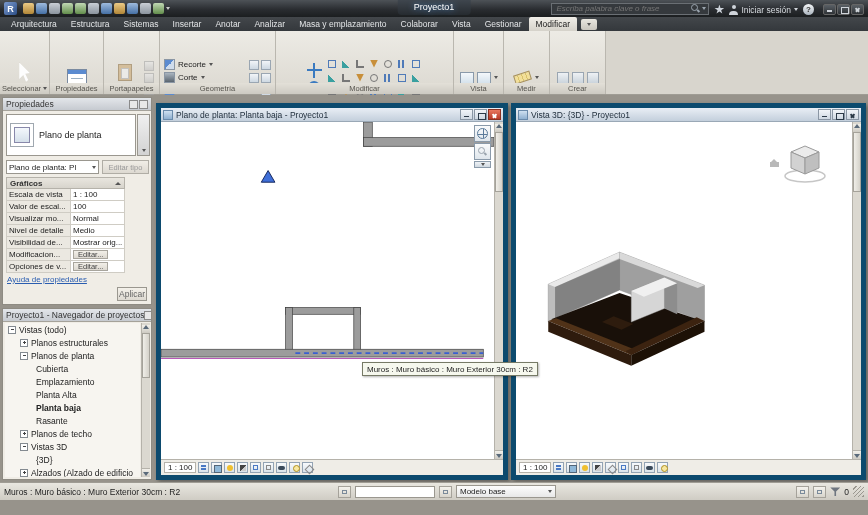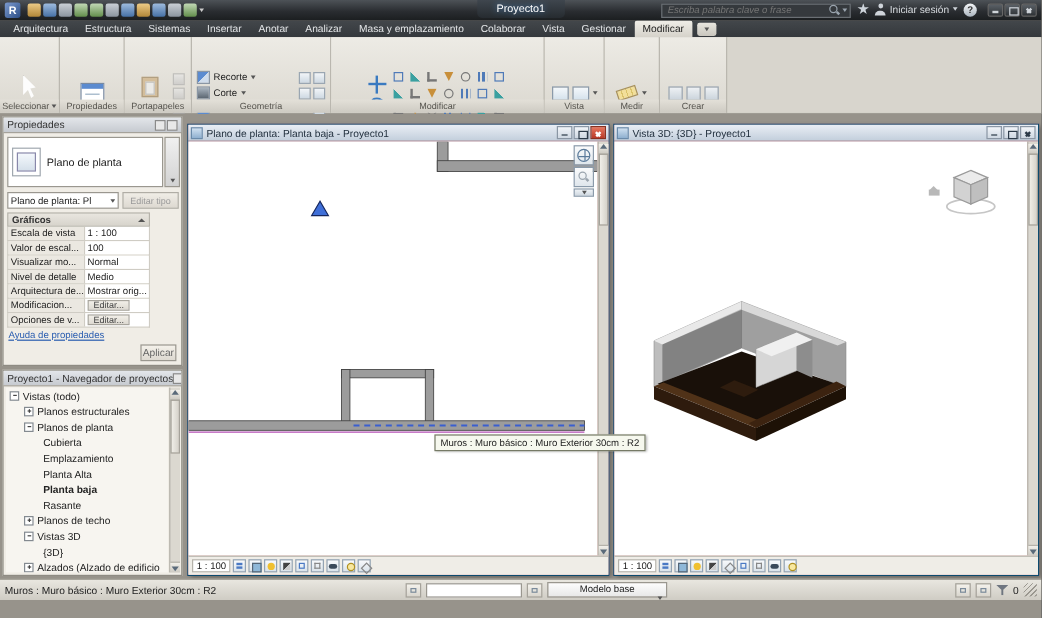--- a/index.html
+++ b/index.html
@@ -14,21 +14,21 @@
             color:#fff;font-size:9px;font-weight:bold;display:flex;align-items:center;justify-content:center;}
   .qat{display:flex;gap:2px;align-items:center;margin-left:4px;}
   .qat-icon{width:11px;height:11px;border-radius:2px;background:linear-gradient(#d8dee5,#97a1ac);opacity:.9;}
   .qat-icon.qa{background:linear-gradient(#ffd98c,#c2923a);}
   .qat-icon.qb{background:linear-gradient(#a8c8ee,#4a79b4);}
   .qat-icon.qc{background:linear-gradient(#cfe8c0,#6a9a50);}
   .title-center{position:absolute;left:50%;top:0;transform:translateX(-50%);
                 color:#fff;font-size:9px;padding:2px 16px 3px;
                 background:linear-gradient(#3f464e,#262b30);border-radius:0 0 4px 4px;
                 text-shadow:0 0 6px #5a9be2;}
-  .tb-right{margin-left:auto;display:flex;align-items:flex-start;gap:5px;}
+  .tb-right{margin-left:auto;display:flex;align-items:flex-end;gap:5px;}
   .search-box{width:158px;height:12px;background:#35393d;border:1px solid #6a6f74;
               display:flex;align-items:center;padding:0 2px;gap:2px;}
   .search-input{flex:1;background:transparent;border:none;outline:none;color:#b9bfc6;
                 font-size:8px;font-style:italic;font-family:inherit;height:10px;padding:0 2px;}
   .mag{width:9px;height:9px;position:relative;flex:0 0 auto;}
   .mag::before{content:"";position:absolute;left:0;top:0;width:5px;height:5px;border:1.5px solid #9aa4ae;border-radius:50%;}
   .mag::after{content:"";position:absolute;left:6px;top:6px;width:3px;height:1.5px;background:#9aa4ae;transform:rotate(45deg);}
   .star-icon{width:10px;height:10px;background:#cdd3da;
              clip-path:polygon(50% 0,61% 35%,98% 35%,68% 57%,79% 91%,50% 70%,21% 91%,32% 57%,2% 35%,39% 35%);}
   .signin{display:flex;align-items:center;gap:3px;color:#d8dce0;font-size:8.5px;}
@@ -151,21 +151,21 @@
   .tscroll{position:absolute;right:1px;top:14px;bottom:2px;width:9px;background:#dbd8d0;border-left:1px solid #b5b2aa;}
   .varrow{height:9px;background:linear-gradient(#f2f0ea,#cdcac2);border-bottom:1px solid #b5b2aa;}
   .varrow.down{position:absolute;bottom:0;left:0;right:0;border-top:1px solid #b5b2aa;border-bottom:none;}
   .varrow.up::after{content:"";display:block;margin:2px auto 0;width:0;height:0;
                     border-left:3px solid transparent;border-right:3px solid transparent;border-bottom:4px solid #5a6a7a;}
   .varrow.down::after{content:"";display:block;margin:3px auto 0;width:0;height:0;
                       border-left:3px solid transparent;border-right:3px solid transparent;border-top:4px solid #5a6a7a;}
   .vthumb{position:absolute;top:10px;left:0;right:0;height:45px;background:linear-gradient(90deg,#f0eee8,#d5d2ca);border:1px solid #a5a29a;}
 
   
-  .window{position:absolute;border:1px solid #0c4a6e;background:#fca5a5;box-shadow:2px 2px 4px rgba(0,0,0,.35);}
+  .window{position:absolute;border:5px solid #0c4a6e;background:#ec4899;box-shadow:2px 2px 4px rgba(0,0,0,.35);}
   .win-plan{left:156px;top:8px;width:352px;height:377px;}
   .win-3d{left:511px;top:8px;width:355px;height:377px;}
   .win-title{height:14px;background:linear-gradient(#e9eef5,#c3cfdc);border-bottom:1px solid #9aa8b6;
              display:flex;align-items:center;padding:0 2px;gap:3px;font-size:8.5px;color:#22303e;white-space:nowrap;overflow:hidden;}
   .win-icon{width:10px;height:10px;background:linear-gradient(#cfe0f0,#8fb0d0);border:1px solid #6a8aaa;flex:0 0 auto;}
   .win-btns{margin-left:auto;display:flex;gap:1px;flex:0 0 auto;}
   .wbtn{width:13px;height:11px;border:1px solid #8a96a4;background:linear-gradient(#f2f5f9,#cfd8e2);position:relative;}
   .wbtn.min::after{content:"";position:absolute;left:3px;right:3px;bottom:2px;height:1.5px;background:#2c3a48;}
   .wbtn.max::after{content:"";position:absolute;left:3px;top:2.5px;width:6px;height:5px;border:1.2px solid #2c3a48;}
   .wbtn.close{background:linear-gradient(#e8775f,#b93a28);border-color:#8a3020;}
@@ -208,21 +208,21 @@
 
   
   .statusbar{height:18px;background:linear-gradient(#e9e7e0,#cfccc4);border-top:1px solid #9f9c94;
              display:flex;align-items:center;padding:0 4px;font-size:8.5px;position:relative;}
   .sb-msg{white-space:nowrap;overflow:hidden;max-width:320px;}
   .sb-center{position:absolute;left:338px;display:flex;gap:4px;align-items:center;}
   .sb-ic{width:13px;height:12px;border:1px solid #a5a29a;background:linear-gradient(#f4f2ec,#d8d5cd);position:relative;}
   .sb-ic::after{content:"";position:absolute;inset:3px;border:1px solid #7a8a9a;}
   .sb-box{width:80px;height:12px;background:#fff;border:1px solid #9a978f;}
   .sb-combo{width:100px;height:13px;background:linear-gradient(#fdfdfd,#e8e8e8);border:1px solid #9a978f;
-            display:flex;align-items:center;padding:0 3px;font-size:8px;gap:2px;flex-direction:column;}
+            display:flex;align-items:center;padding:0 3px;font-size:8px;gap:2px;}
   .sb-combo .cdown{margin-left:auto;}
   .sb-right{margin-left:auto;display:flex;gap:4px;align-items:center;}
   .funnel{width:10px;height:10px;background:#6f7680;clip-path:polygon(0 10%,100% 10%,58% 50%,58% 95%,42% 95%,42% 50%);}
   .grip{width:11px;height:11px;background:repeating-linear-gradient(135deg,transparent 0 2px,#9a978f 2px 3px);}
 </style>
 </head>
 <body>
 
 <div class="app">
 
@@ -472,21 +472,21 @@
         </div>
         <div class="prow">
           <div class="plabel">Visualizar mo...</div>
           <div class="pvalue">Normal</div>
         </div>
         <div class="prow">
           <div class="plabel">Nivel de detalle</div>
           <div class="pvalue">Medio</div>
         </div>
         <div class="prow">
-          <div class="plabel">Arquitectura de...</div>
+          <div class="plabel">Visibilidad de...</div>
           <div class="pvalue">Mostrar orig...</div>
         </div>
         <div class="prow">
           <div class="plabel">Modificacion...</div>
           <div class="pvalue">
               <span class="pbtn">Editar...</span>
             </div>
         </div>
         <div class="prow">
           <div class="plabel">Opciones de v...</div>

